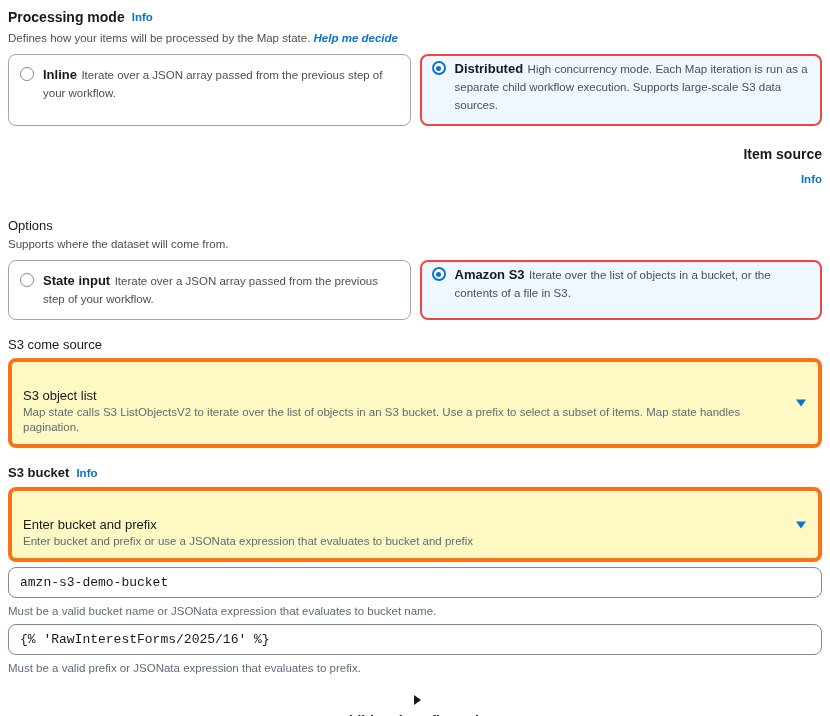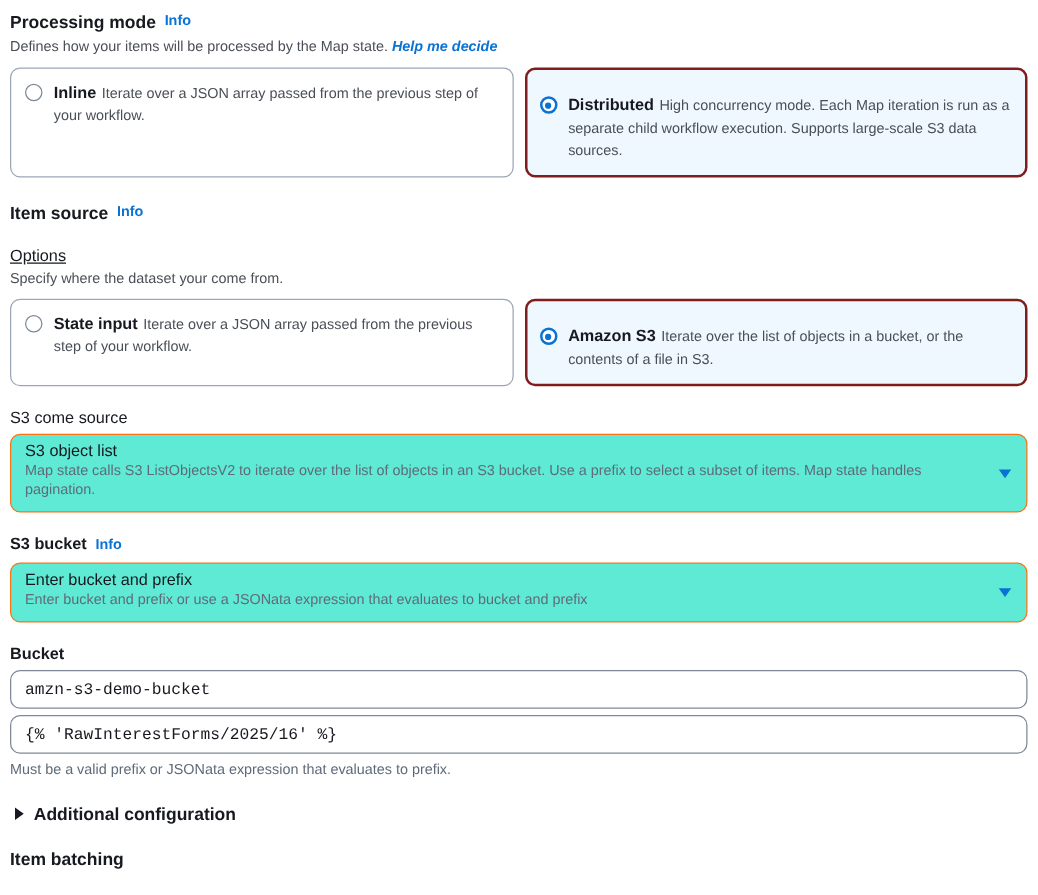--- a/index.html
+++ b/index.html
@@ -80,23 +80,23 @@
     border-radius: 8px;
     background: #ffffff;
     padding: 10px 12px 12px 11px;
     display: flex;
     gap: 9px;
     align-items: flex-start;
     cursor: pointer;
     min-height: 58px;
   }
   .tile.selected {
-    border: 2px solid #7f1d1d;
+    border: 2px solid #ef4444;
     background: #f0f8ff;
-    padding: 19px 11px 11px 10px;
+    padding: 3px 11px 11px 10px;
   }
   .tile .radio {
     width: 14px;
     height: 14px;
     border-radius: 50%;
     border: 1px solid #7d8998;
     background: #fff;
     flex: none;
     margin-top: 2px;
   }
@@ -123,24 +123,24 @@
   }
   .tile-desc {
     font-size: 11.5px;
     color: #4a4f57;
     line-height: 15px;
   }
 
   
   .select {
     position: relative;
-    border: 1px solid #f97316;
+    border: 4px solid #f97316;
     border-radius: 8px;
-    background: #5eead4;
-    padding: 4px 34px 9px 11px;
+    background: #fef9c3;
+    padding: 25px 34px 9px 11px;
     cursor: pointer;
   }
   .select-value {
     font-size: 13px;
     color: #16191f;
     line-height: 17px;
     margin-bottom: 1px;
   }
   .select-sub {
     font-size: 11.5px;
@@ -190,23 +190,23 @@
   }
   .expander-label {
     font-size: 14px;
     font-weight: bold;
     color: #16191f;
   }
   .mt3 { margin-top: 3px; }
   .mt5 { margin-top: 5px; }
   .mt6 { margin-top: 6px; }
   .mt8 { margin-top: 8px; }
-  .mt13 { margin-top: 17px; text-decoration: underline; }
+  .mt13 { margin-top: 29px; }
   .mt16 { margin-top: 16px; }
-  .mt19 { margin-top: 19px; }
+  .mt19 { margin-top: 19px; flex-direction: column; }
 </style>
 </head>
 <body>
 
 <div class="page">
 
   <div class="section-title mt8">
     <span>Processing mode</span>
     <a class="link">Info</a>
   </div>
@@ -231,21 +231,21 @@
       </span>
     </div>
   </div>
 
   <div class="section-title mt19">
     <span>Item source</span>
     <a class="link">Info</a>
   </div>
 
   <div class="plain-label mt13">Options</div>
-  <div class="desc mt3">Specify where the dataset your come from.</div>
+  <div class="desc mt3">Supports where the dataset will come from.</div>
 
   <div class="tiles mt8">
     <div class="tile">
       <span class="radio"></span>
       <span class="tile-body">
         <span class="tile-title">State input</span>
         <span class="tile-desc">Iterate over a JSON array passed from the previous step of your workflow.</span>
       </span>
     </div>
     <div class="tile selected">
@@ -267,26 +267,24 @@
   <div class="field-label mt16">
     <span>S3 bucket</span>
     <a class="link">Info</a>
   </div>
   <div class="select mt5">
     <div class="select-value">Enter bucket and prefix</div>
     <div class="select-sub">Enter bucket and prefix or use a JSONata expression that evaluates to bucket and prefix</div>
     <span class="caret"></span>
   </div>
 
-  <div class="field-label mt16">
-    <span>Bucket</span>
-  </div>
   <div class="text-input mt5">
     <span>amzn-s3-demo-bucket</span>
   </div>
+  <div class="helper mt6">Must be a valid bucket name or JSONata expression that evaluates to bucket name.</div>
 
   <div class="text-input mt5">
     <span>{% 'RawInterestForms/2025/16' %}</span>
   </div>
   <div class="helper mt6">Must be a valid prefix or JSONata expression that evaluates to prefix.</div>
 
   <div class="expander mt19">
     <span class="expander-caret"></span>
     <span class="expander-label">Additional configuration</span>
   </div>

